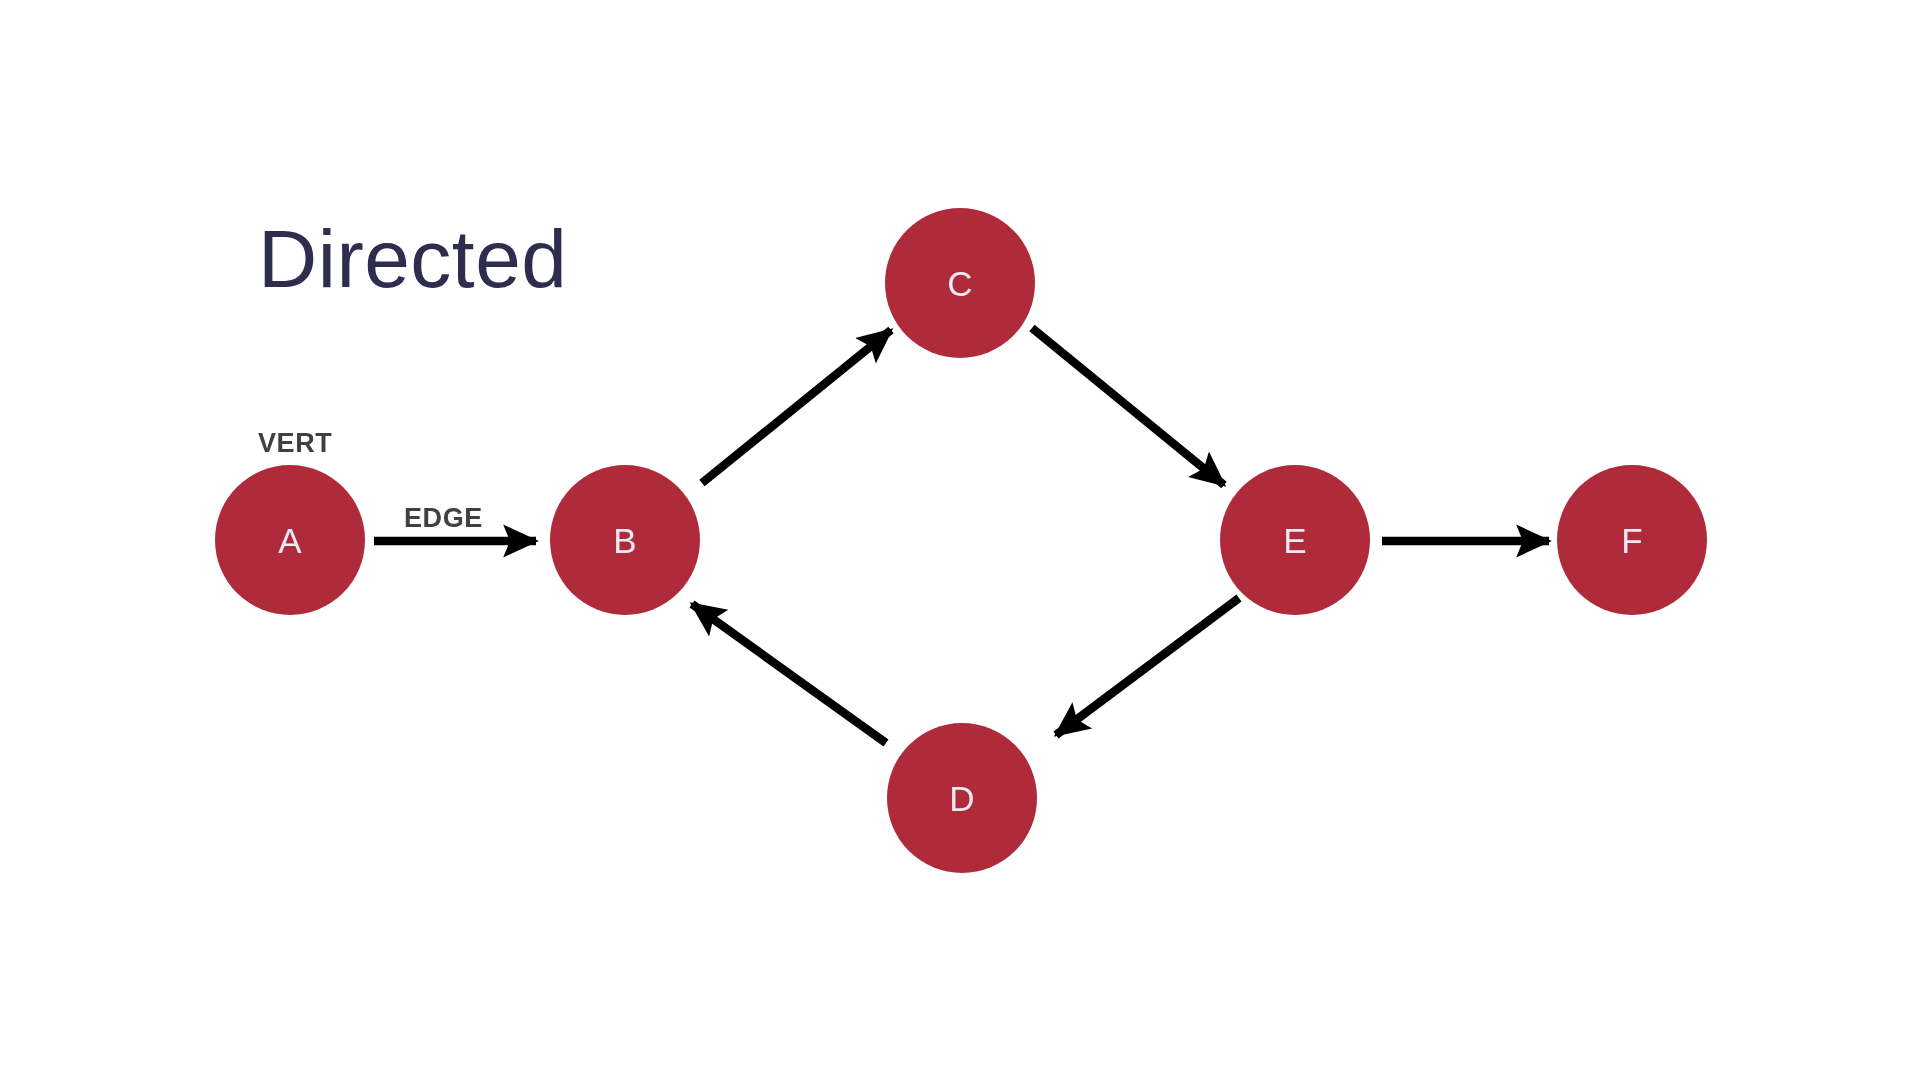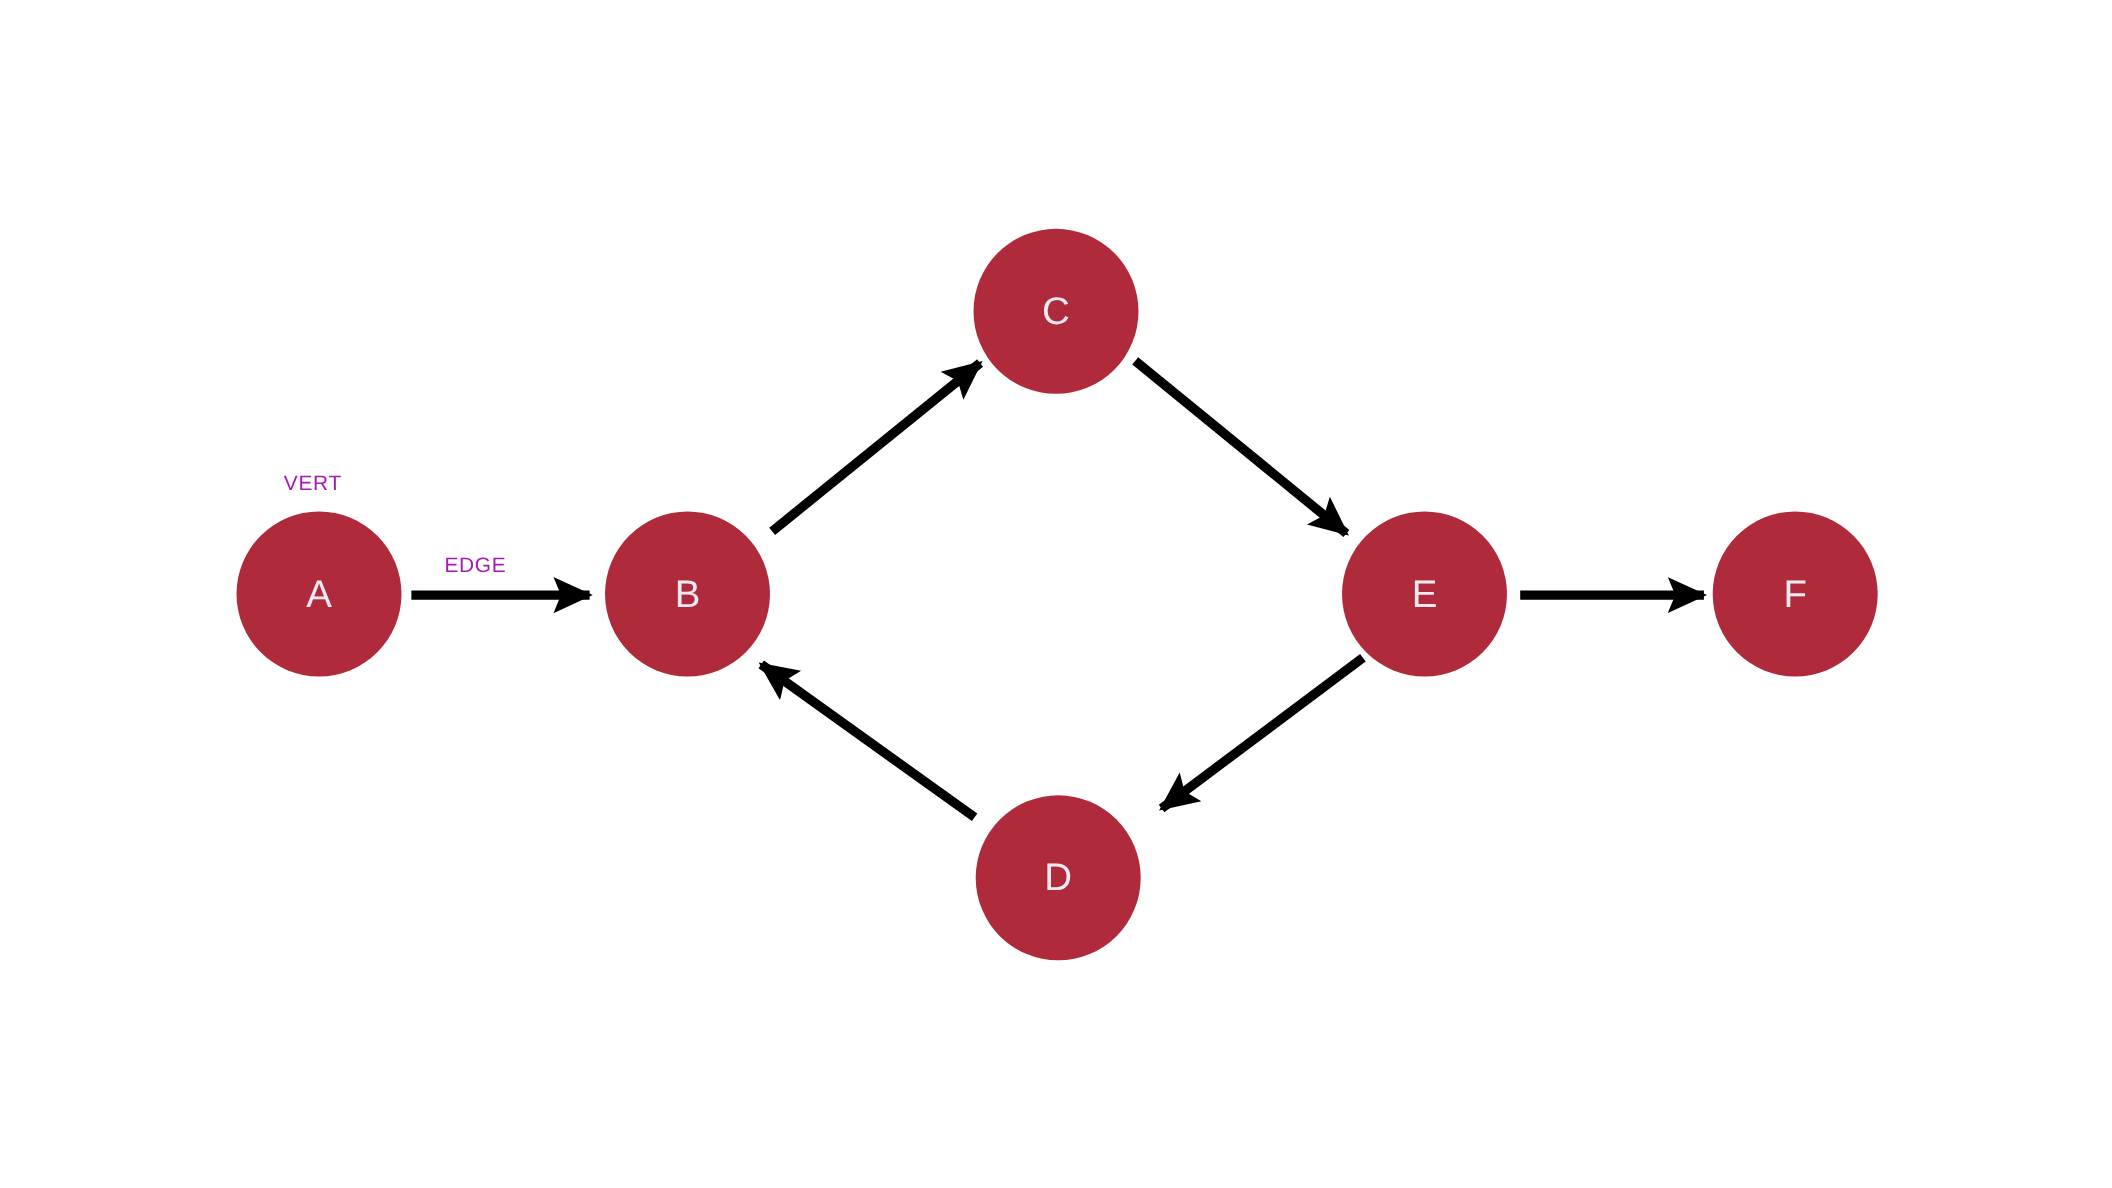--- a/index.html
+++ b/index.html
@@ -37,24 +37,24 @@
     font-size: 82px;
     font-weight: 300;
     letter-spacing: 0.5px;
     color: #2e2d4d;
     line-height: 1;
     white-space: nowrap;
   }
   .annot-label {
     position: absolute;
     font-family: "Liberation Sans", sans-serif;
-    font-size: 19px;
-    font-weight: normal;
+    font-size: 27px;
+    font-weight: bold;
     letter-spacing: 0.6px;
-    color: #a21caf;
+    color: #404040;
     white-space: nowrap;
     line-height: 1;
   }
   .annot-vert { left: 258px; top: 430px; }
   .annot-edge { left: 404px; top: 505px; }
   .node-label {
     font-family: "Liberation Sans", sans-serif;
     font-size: 35px;
     font-weight: 400;
     fill: #ece9f2;
@@ -112,18 +112,19 @@
         <text class="node-label" x="1295" y="540" text-anchor="middle" dominant-baseline="central">E</text>
       </g>
 
       <g>
         <circle cx="1632" cy="540" r="75" fill="#af2b3c"></circle>
         <text class="node-label" x="1632" y="540" text-anchor="middle" dominant-baseline="central">F</text>
       </g>
     </g>
   </svg>
 
+  <div class="slide-title">Directed</div>
 
   <div class="annot-label annot-vert">VERT</div>
 
   <div class="annot-label annot-edge">EDGE</div>
 
 </div>
 
 </body></html>

